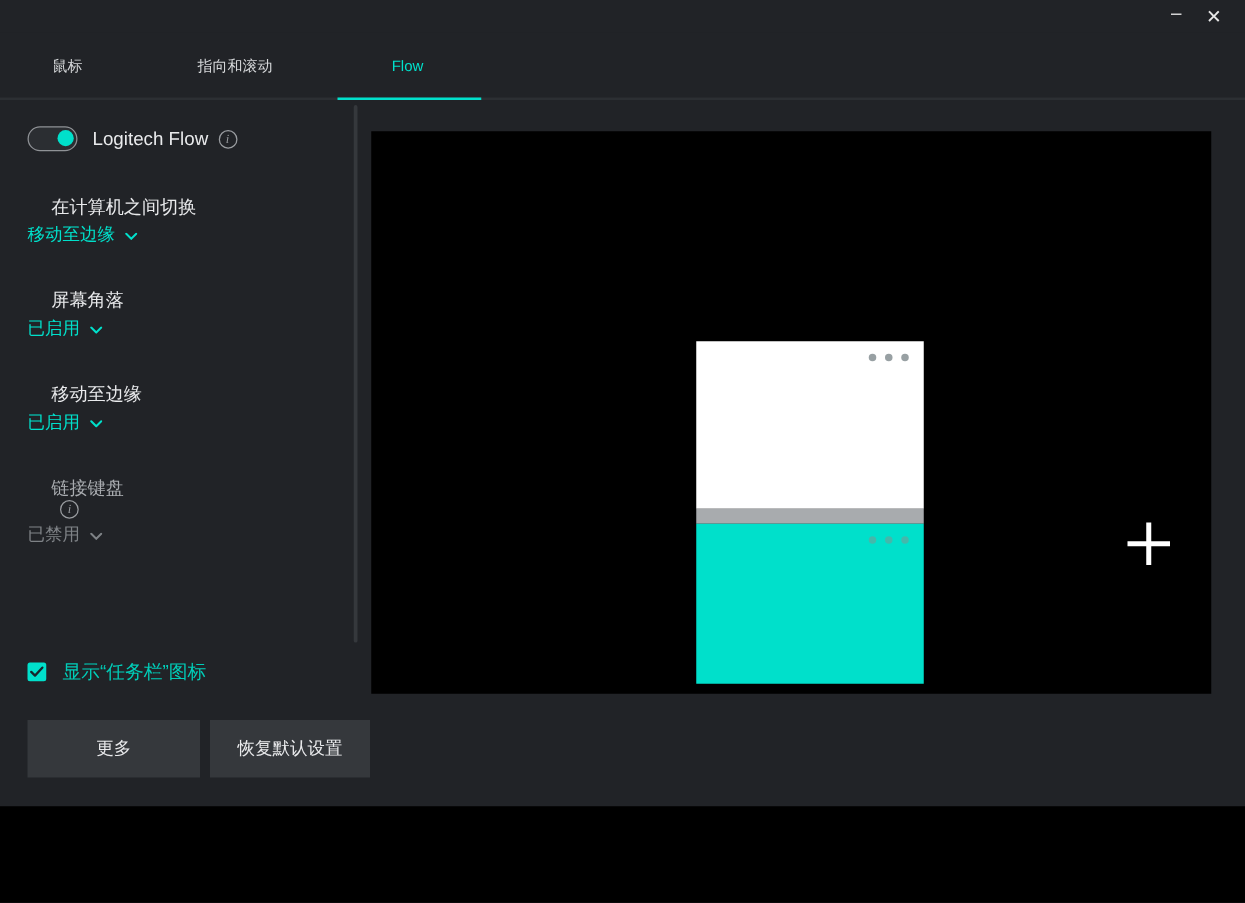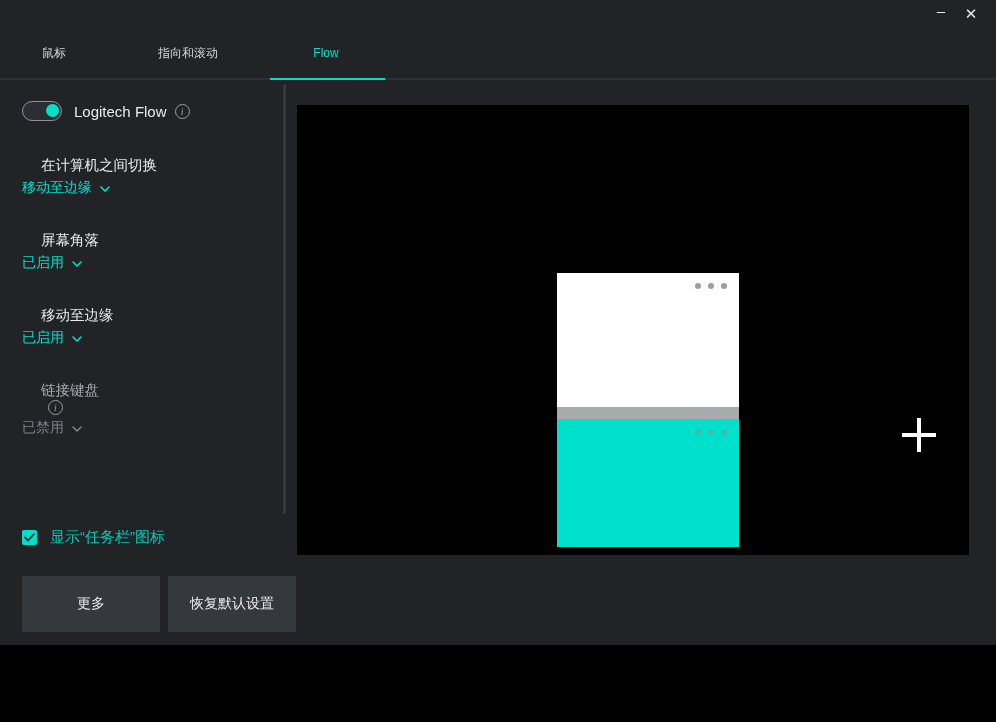--- a/index.html
+++ b/index.html
@@ -138,21 +138,21 @@
   .cb-label {
     margin-left: 13px;
     font-size: 15px; color: #00cdb8;
   }
 
   .btnrow {
     position: absolute; left: 22px; top: 496px;
     display: flex; gap: 8px;
   }
   .gbtn {
-    height: 56px;
+    height: 46px;
     background: #35383c;
     border: none; color: #e9eaec;
     font-size: 14px; cursor: pointer;
     font-family: inherit;
     display: flex; align-items: center; justify-content: center;
   }
   .gbtn.more { width: 138px; }
   .gbtn.reset { width: 128px; }
 
   .sb-scroll {

